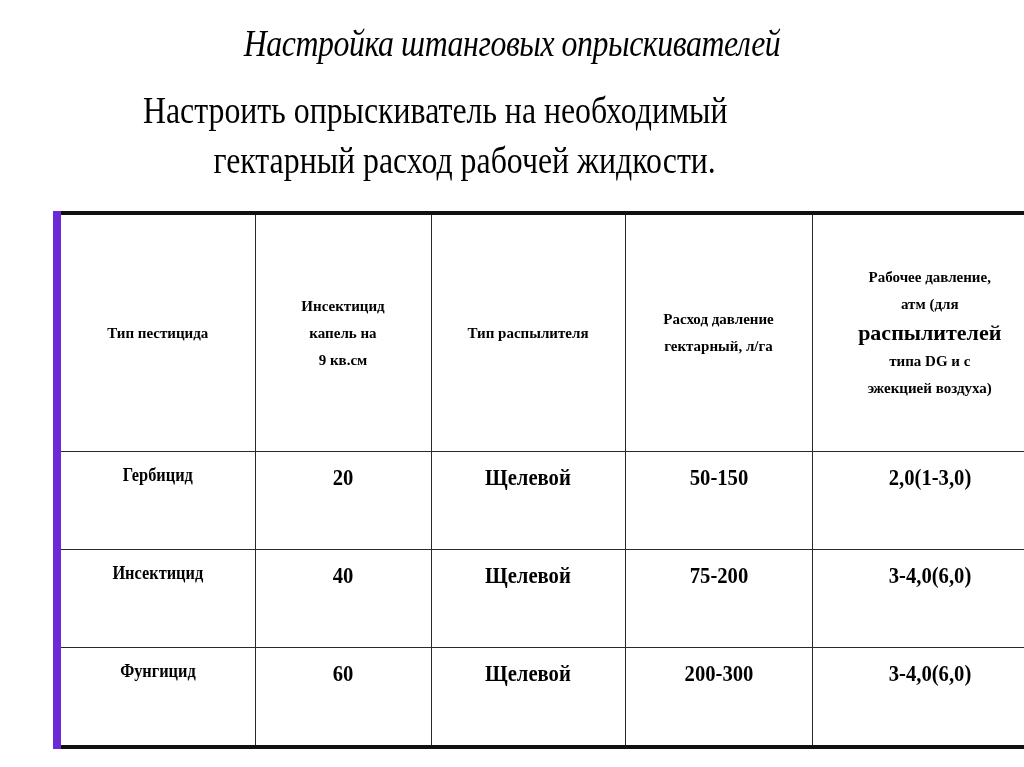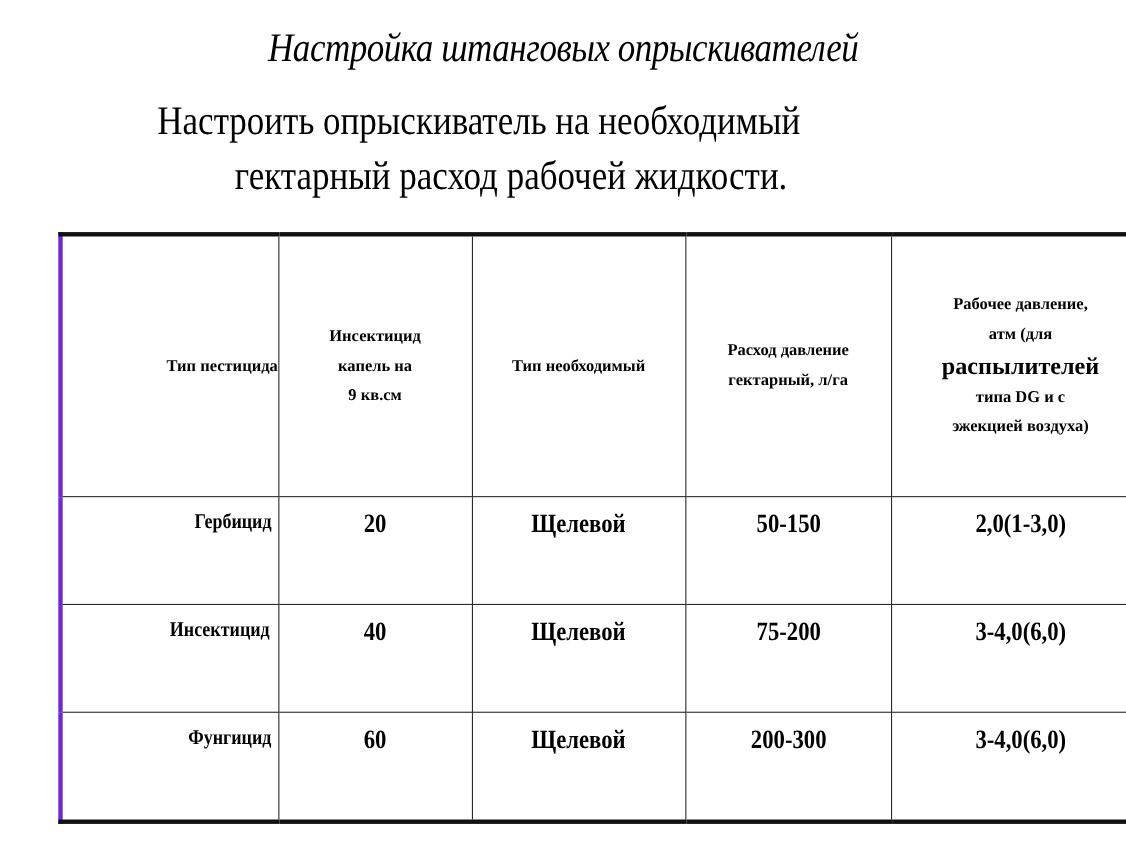--- a/index.html
+++ b/index.html
@@ -4,21 +4,21 @@
 <style>
   html, body { margin: 0; padding: 0; background: #ffffff; }
   body { width: 1024px; height: 767px; position: relative; overflow: hidden; font-family: "Liberation Serif", serif; color: #000; }
   .title { position: absolute; left: 0; width: 1024px; top: 22px; text-align: center; font-style: italic; font-size: 37px; letter-spacing: -0.5px; transform: scaleX(0.86); transform-origin: 512px 0; }
   .subtitle { position: absolute; left: 143px; top: 86px; font-size: 37px; line-height: 50px; transform: scaleX(0.86); transform-origin: 0 0; white-space: nowrap; }
   .subtitle .l2 { display: block; padding-left: 82px; }
   .tbl { position: absolute; left: 53px; top: 211px; width: 990px; border-collapse: collapse; table-layout: fixed; }
   .tbl td { border: 1.5px solid #2a2a2a; text-align: center; vertical-align: middle; font-weight: bold; padding: 0; }
   .tbl tr:first-child td { border-top: 4px solid #111; }
   .tbl tr:last-child td { border-bottom: 4px solid #111; }
-  .tbl td:first-child { border-left: 4px solid #6d28d9; text-align: right; }
+  .tbl td:first-child { border-left: 8px solid #6d28d9; }
   .tbl td:last-child { border-right: none; }
   .hdr td { height: 236px; font-size: 15px; line-height: 27px; }
   .hdr .big { font-size: 22px; line-height: 30px; }
   .row td { height: 85px; vertical-align: top; padding-top: 12px; }
   .row td .v { font-size: 24px; display: inline-block; transform: scaleX(0.86); }
   .row td.first .v { font-size: 19px; padding-top: 0; }
 </style>
 </head>
 <body>
 
@@ -37,21 +37,21 @@
       <col style="width:235px">
   </colgroup>
   <tbody>
       <tr class="hdr">
     <td><span>Тип пестицида</span></td>
     <td>
       <div>Инсектицид</div>
       <div>капель на</div>
       <div>9 кв.см</div>
     </td>
-    <td><span>Тип необходимый</span></td>
+    <td><span>Тип распылителя</span></td>
     <td>
       <div>Расход давление</div>
       <div>гектарный, л/га</div>
     </td>
     <td>
       <div>Рабочее давление,</div>
       <div>атм  (для</div>
       <div class="big">распылителей</div>
       <div>типа DG и с</div>
       <div>эжекцией воздуха)</div>

